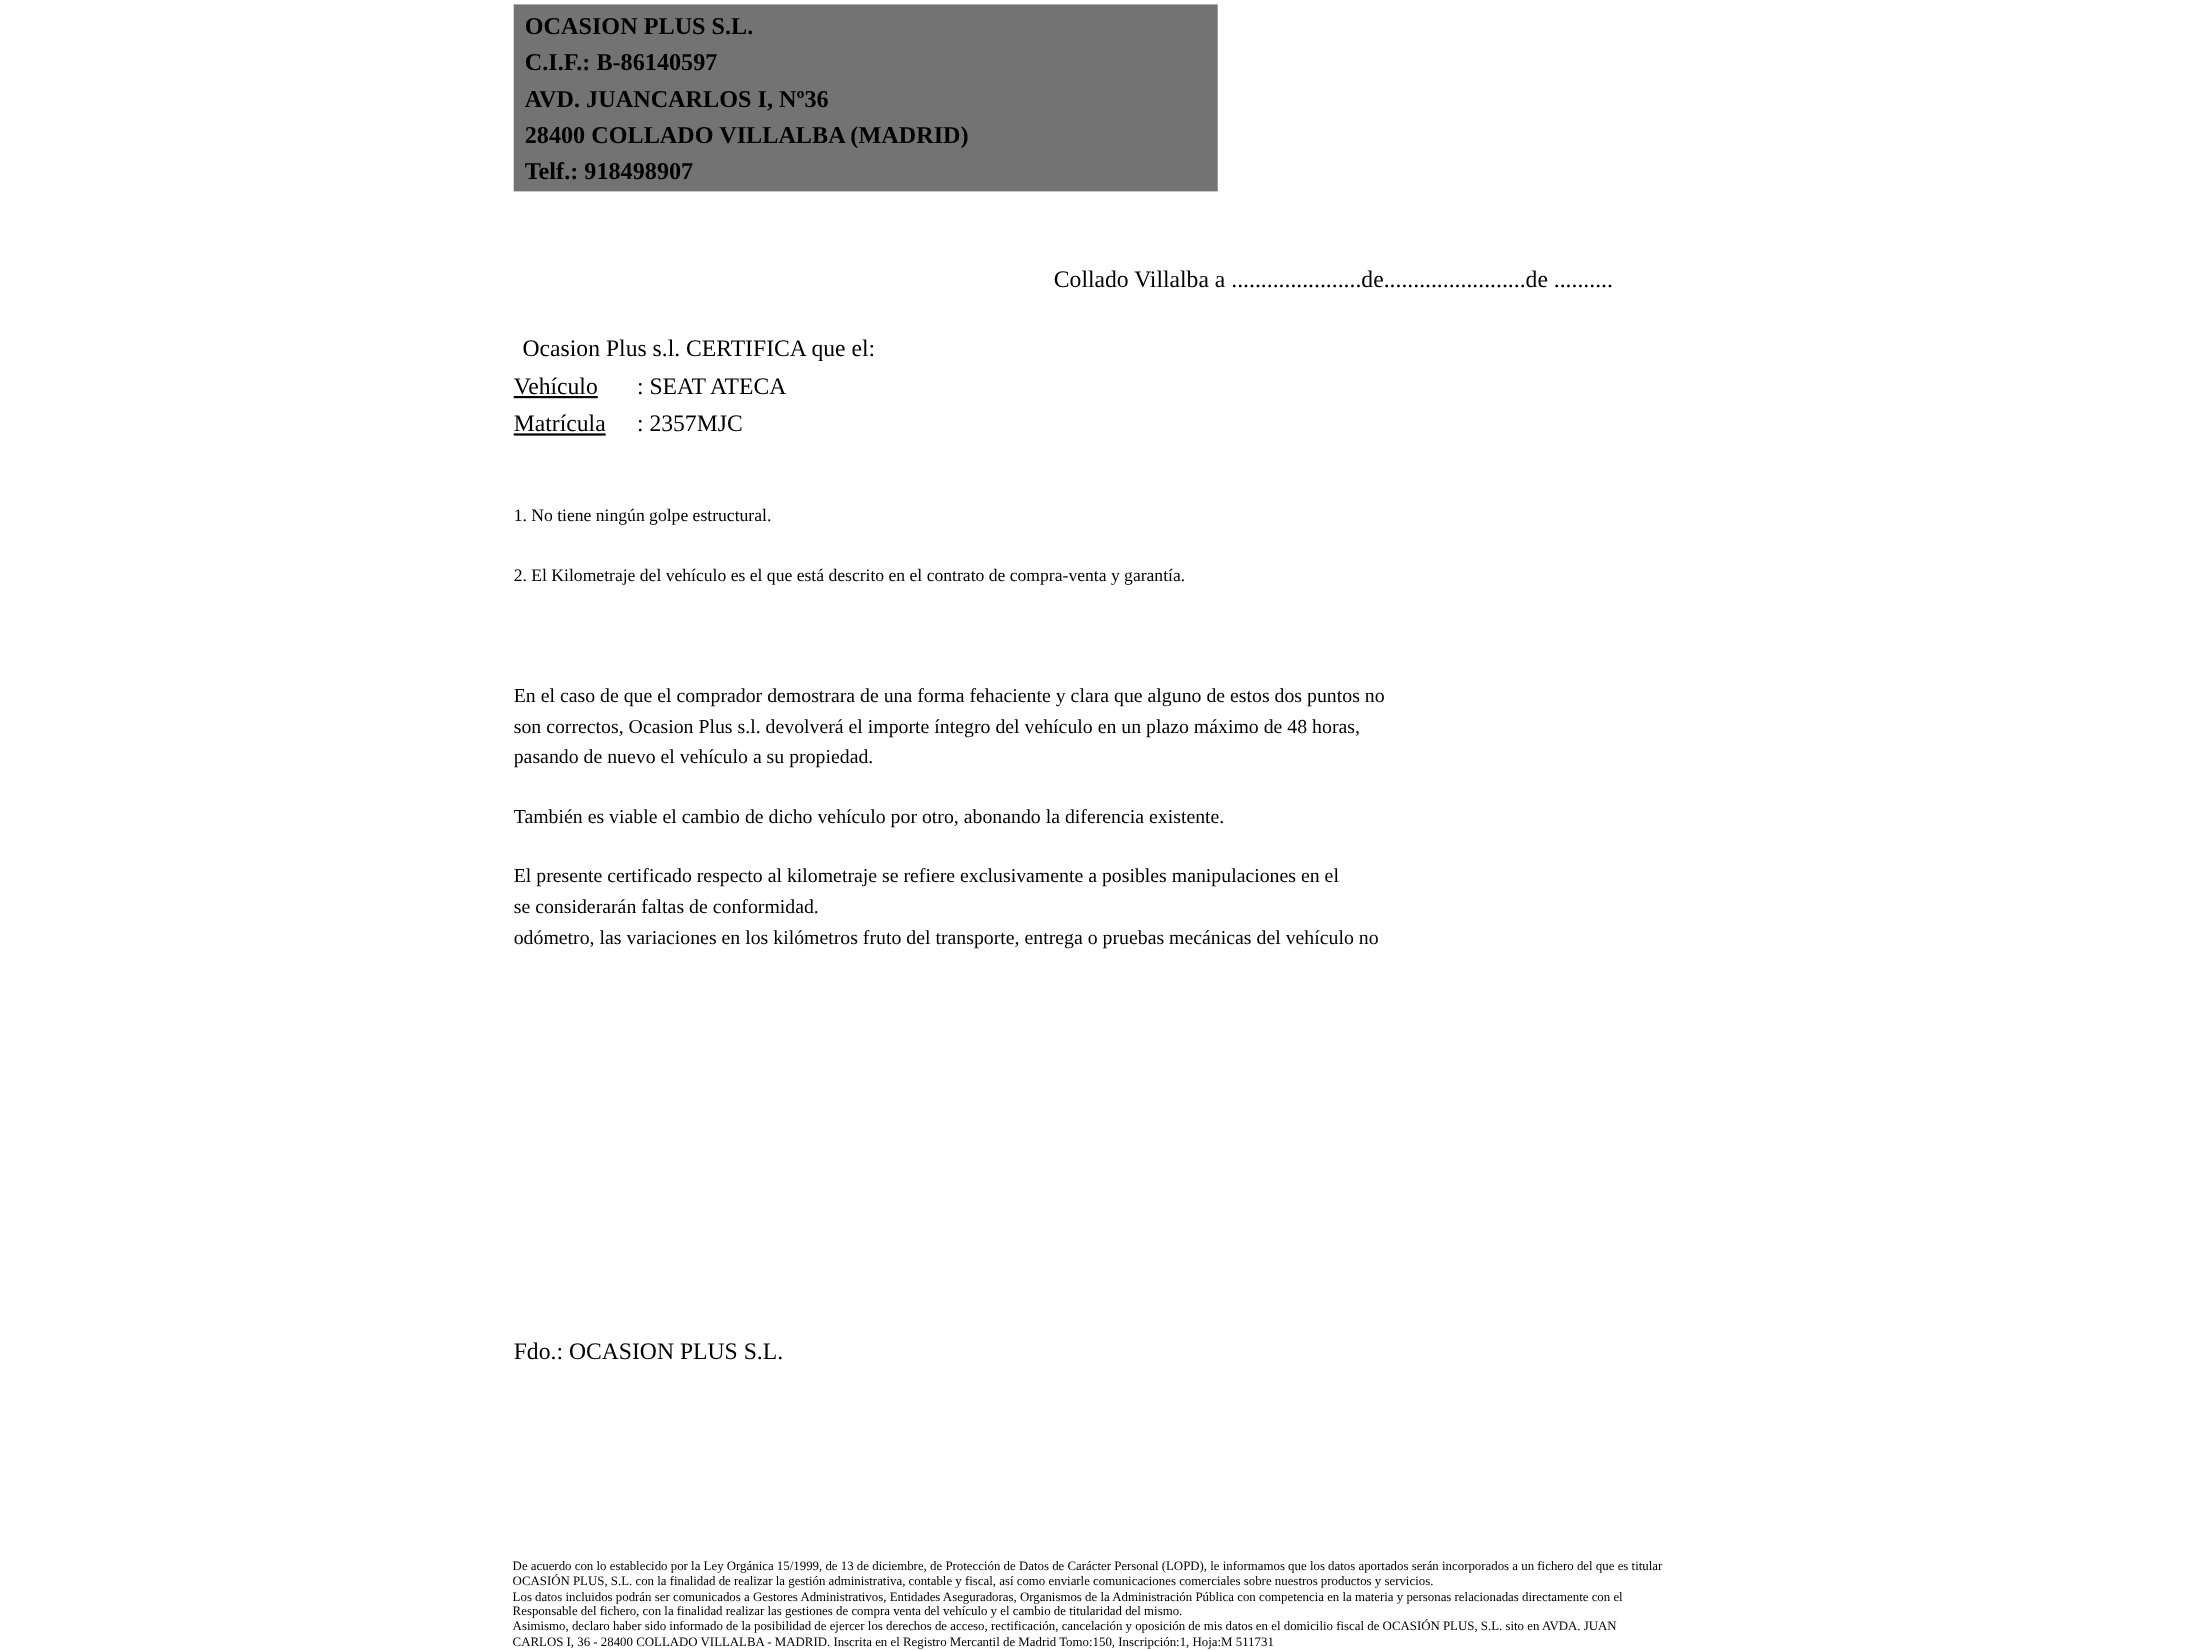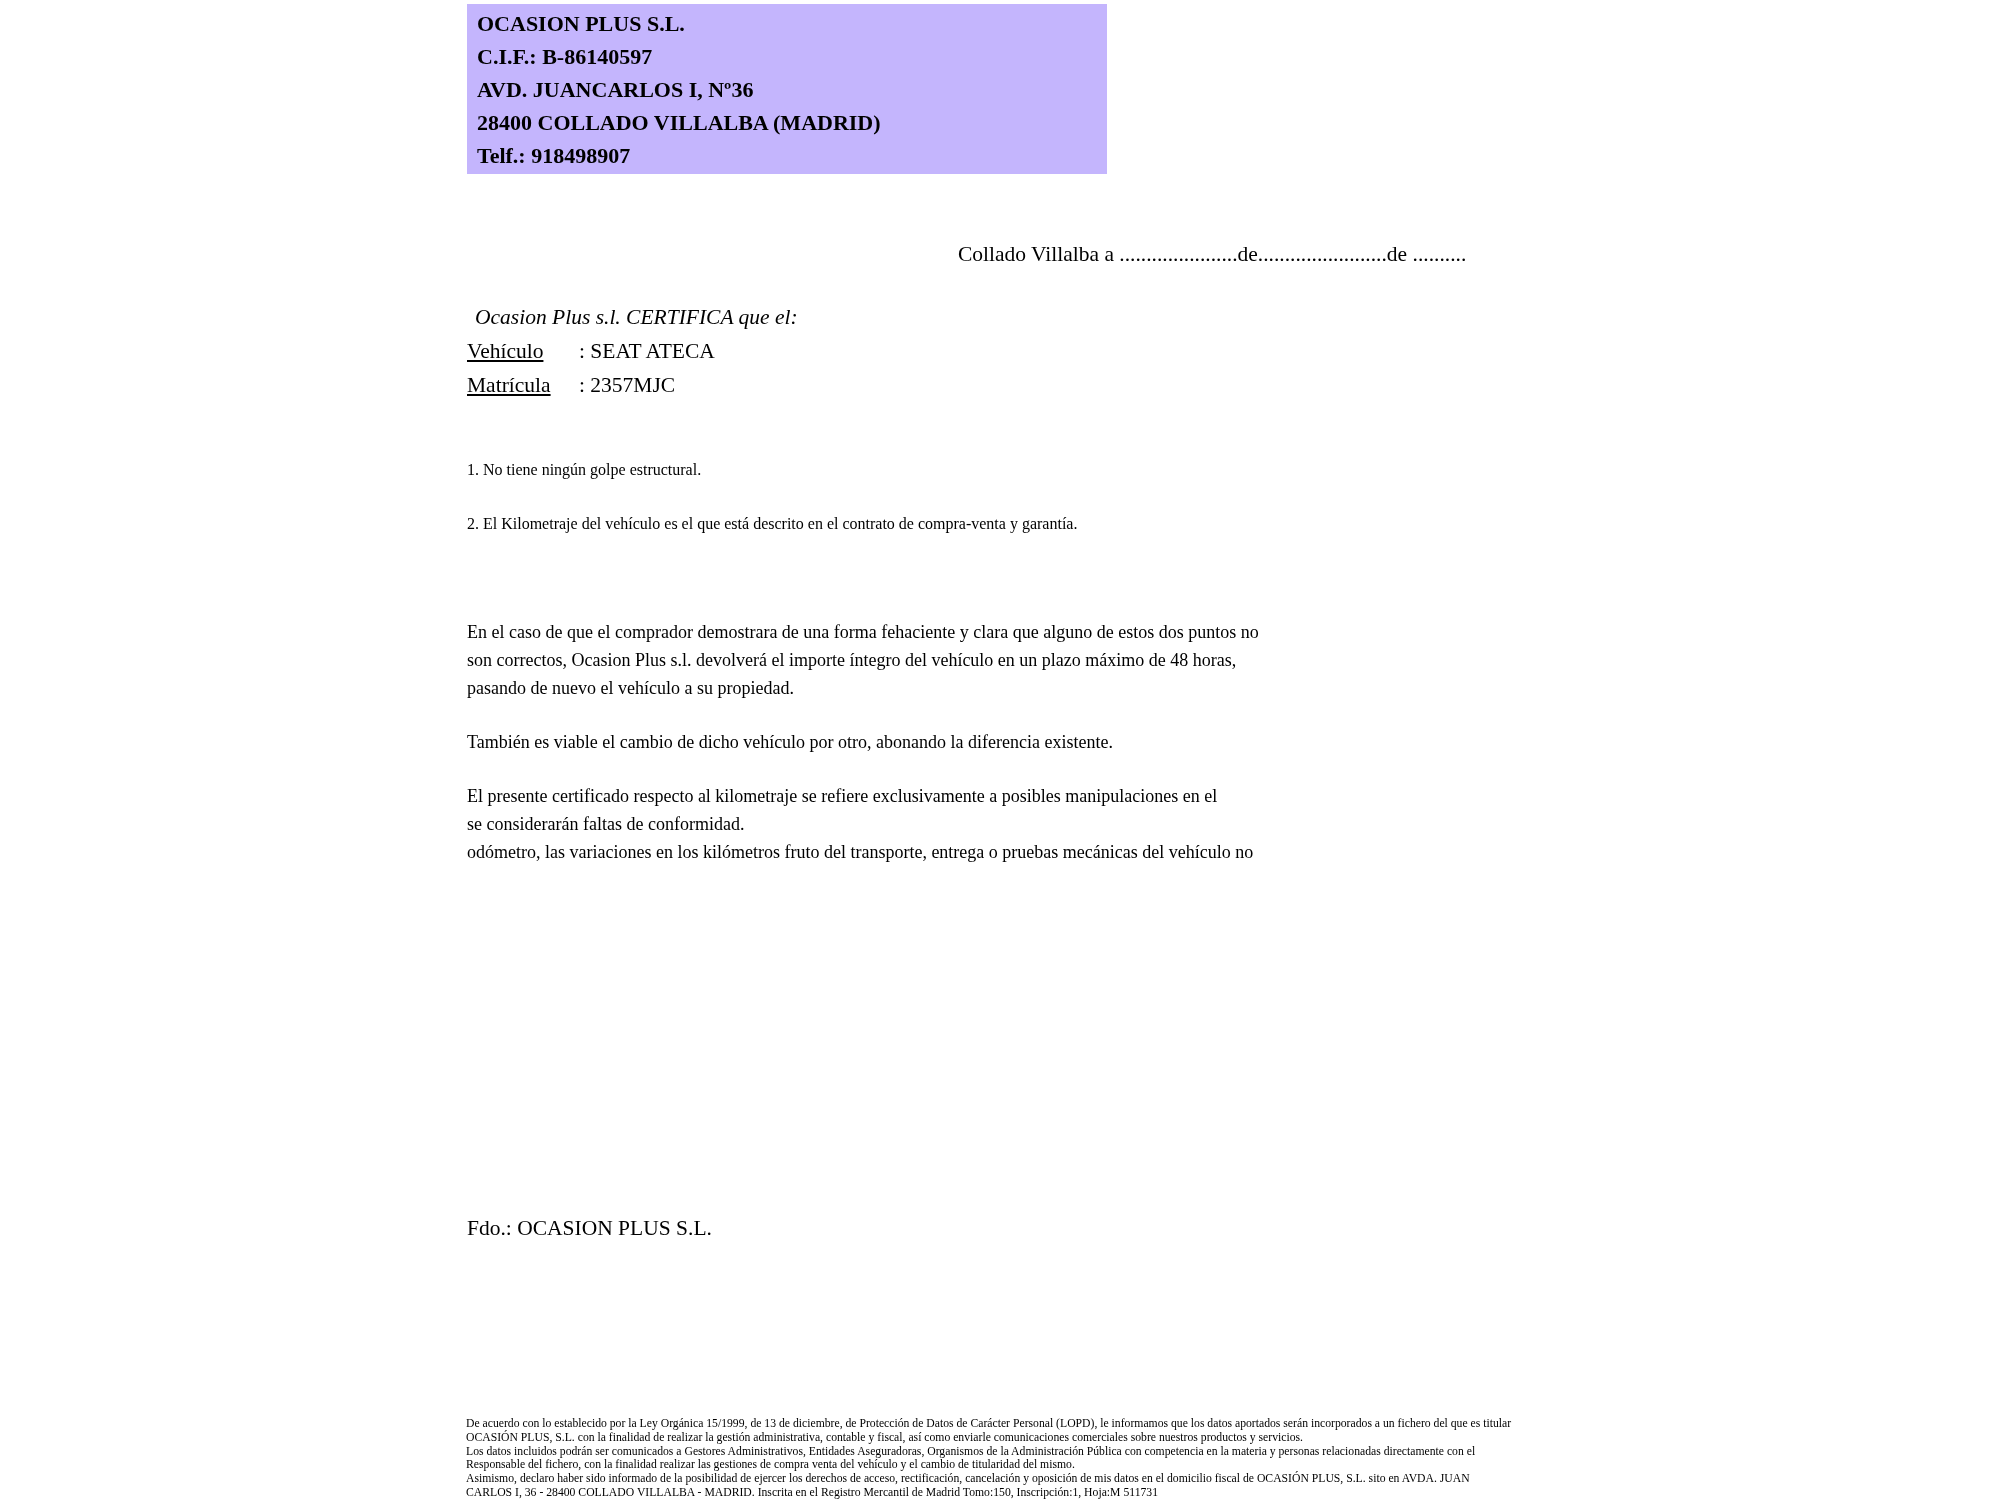--- a/index.html
+++ b/index.html
@@ -13,21 +13,21 @@
     background: #ffffff;
     color: #000000;
     font-family: "Liberation Serif", serif;
   }
   .header-box {
     position: absolute;
     left: 467px;
     top: 4px;
     width: 640px;
     height: 170px;
-    background: #c4b5fd;
+    background: #737373;
     box-sizing: border-box;
     padding: 3px 0 0 10px;
   }
   .header-box .line {
     font-weight: bold;
     font-size: 22px;
     line-height: 33px;
     white-space: nowrap;
   }
   .date-line {
@@ -41,21 +41,20 @@
   .cert-block {
     position: absolute;
     left: 467px;
     top: 300px;
     font-size: 21.5px;
     line-height: 34px;
   }
   .cert-block .intro {
     padding-left: 8px;
     white-space: nowrap;
-    font-style: italic;
   }
   .labelwrap {
     display: inline-block;
     width: 112px;
   }
   .labelwrap u {
     text-decoration: underline;
   }
   .points-block {
     position: absolute;

